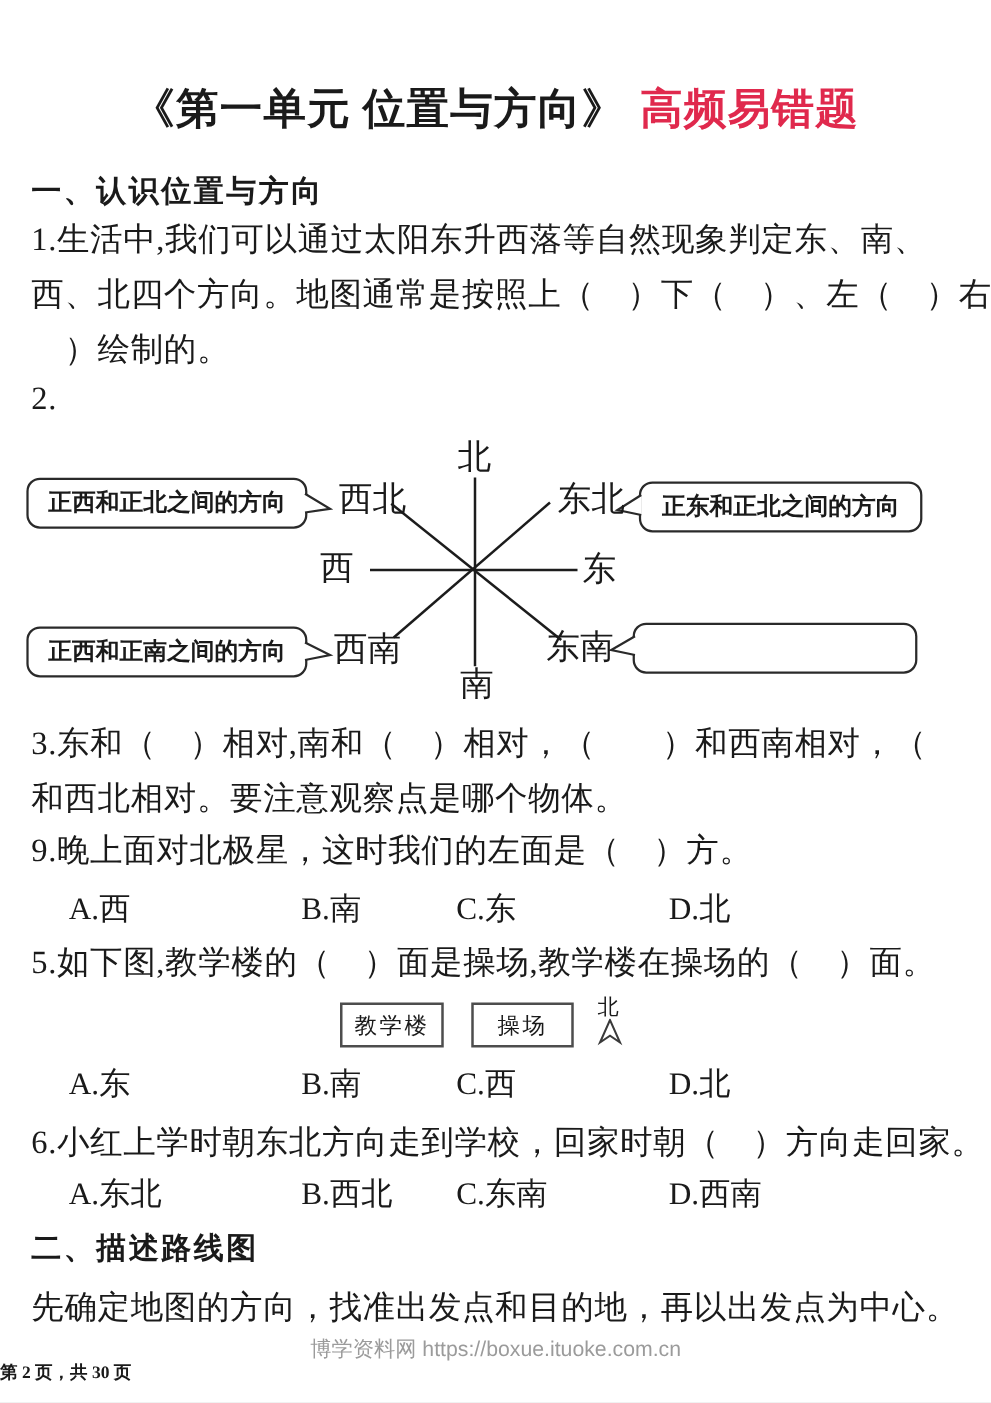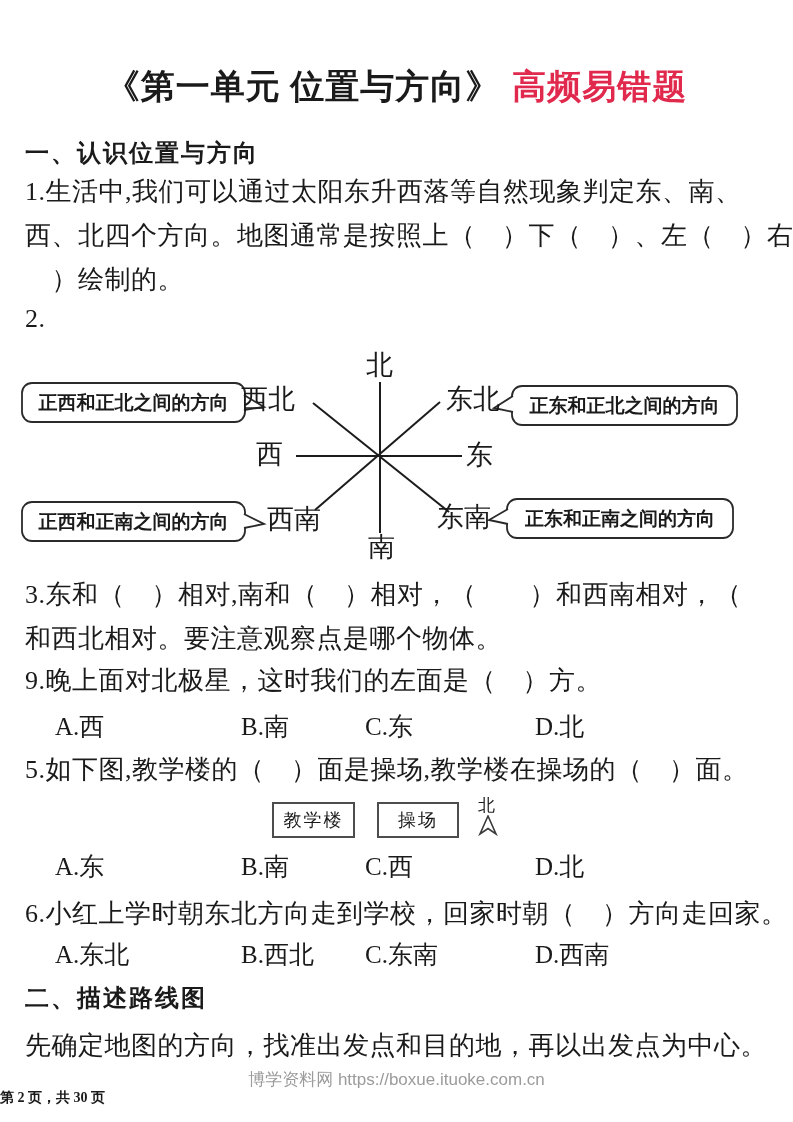--- a/index.html
+++ b/index.html
@@ -56,28 +56,27 @@
         <rect x="22" y="152" width="223" height="39" rx="10"></rect>
         <path d="M244,164 L264,174 L244,178"></path>
         <rect x="507" y="149" width="226" height="39" rx="10"></rect>
         <path d="M508,159 L489,170 L508,174"></path>
       </g>
     </svg>
     <span class="clabel" style="left:366px;top:2px">北</span>
     <span class="clabel" style="left:368px;top:184px">南</span>
     <span class="clabel" style="left:256px;top:91px">西</span>
     <span class="clabel" style="left:466px;top:92px">东</span>
-    <span class="clabel" style="left:241px;top:36px">西北</span>
+    <span class="clabel" style="left:271px;top:36px">西北</span>
     <span class="clabel" style="left:446px;top:36px">东北</span>
     <span class="clabel" style="left:267px;top:156px">西南</span>
     <span class="clabel" style="left:437px;top:154px">东南</span>
     <span class="callout-text" style="left:22px;top:33px;width:223px;line-height:39px">正西和正北之间的方向</span>
     <span class="callout-text" style="left:22px;top:152px;width:223px;line-height:39px">正西和正南之间的方向</span>
     <span class="callout-text" style="left:512px;top:36px;width:225px;line-height:39px">正东和正北之间的方向</span>
-    <span class="callout-text" style="left:507px;top:149px;width:226px;line-height:39px">正东和正南之间的方向</span>
   </div>
 
   <p class="abs line" style="top:577px">3.东和（　）相对,南和（　）相对，（　　）和西南相对，（　　）</p>
   <p class="abs line" style="top:621px">和西北相对。要注意观察点是哪个物体。</p>
 
   <p class="abs line" style="top:663px">9.晚上面对北极星，这时我们的左面是（　）方。</p>
   <div class="abs opt-row" style="top:710px">
     <span class="o1">A.西</span>
     <span class="o2">B.南</span>
     <span class="o3">C.东</span>

